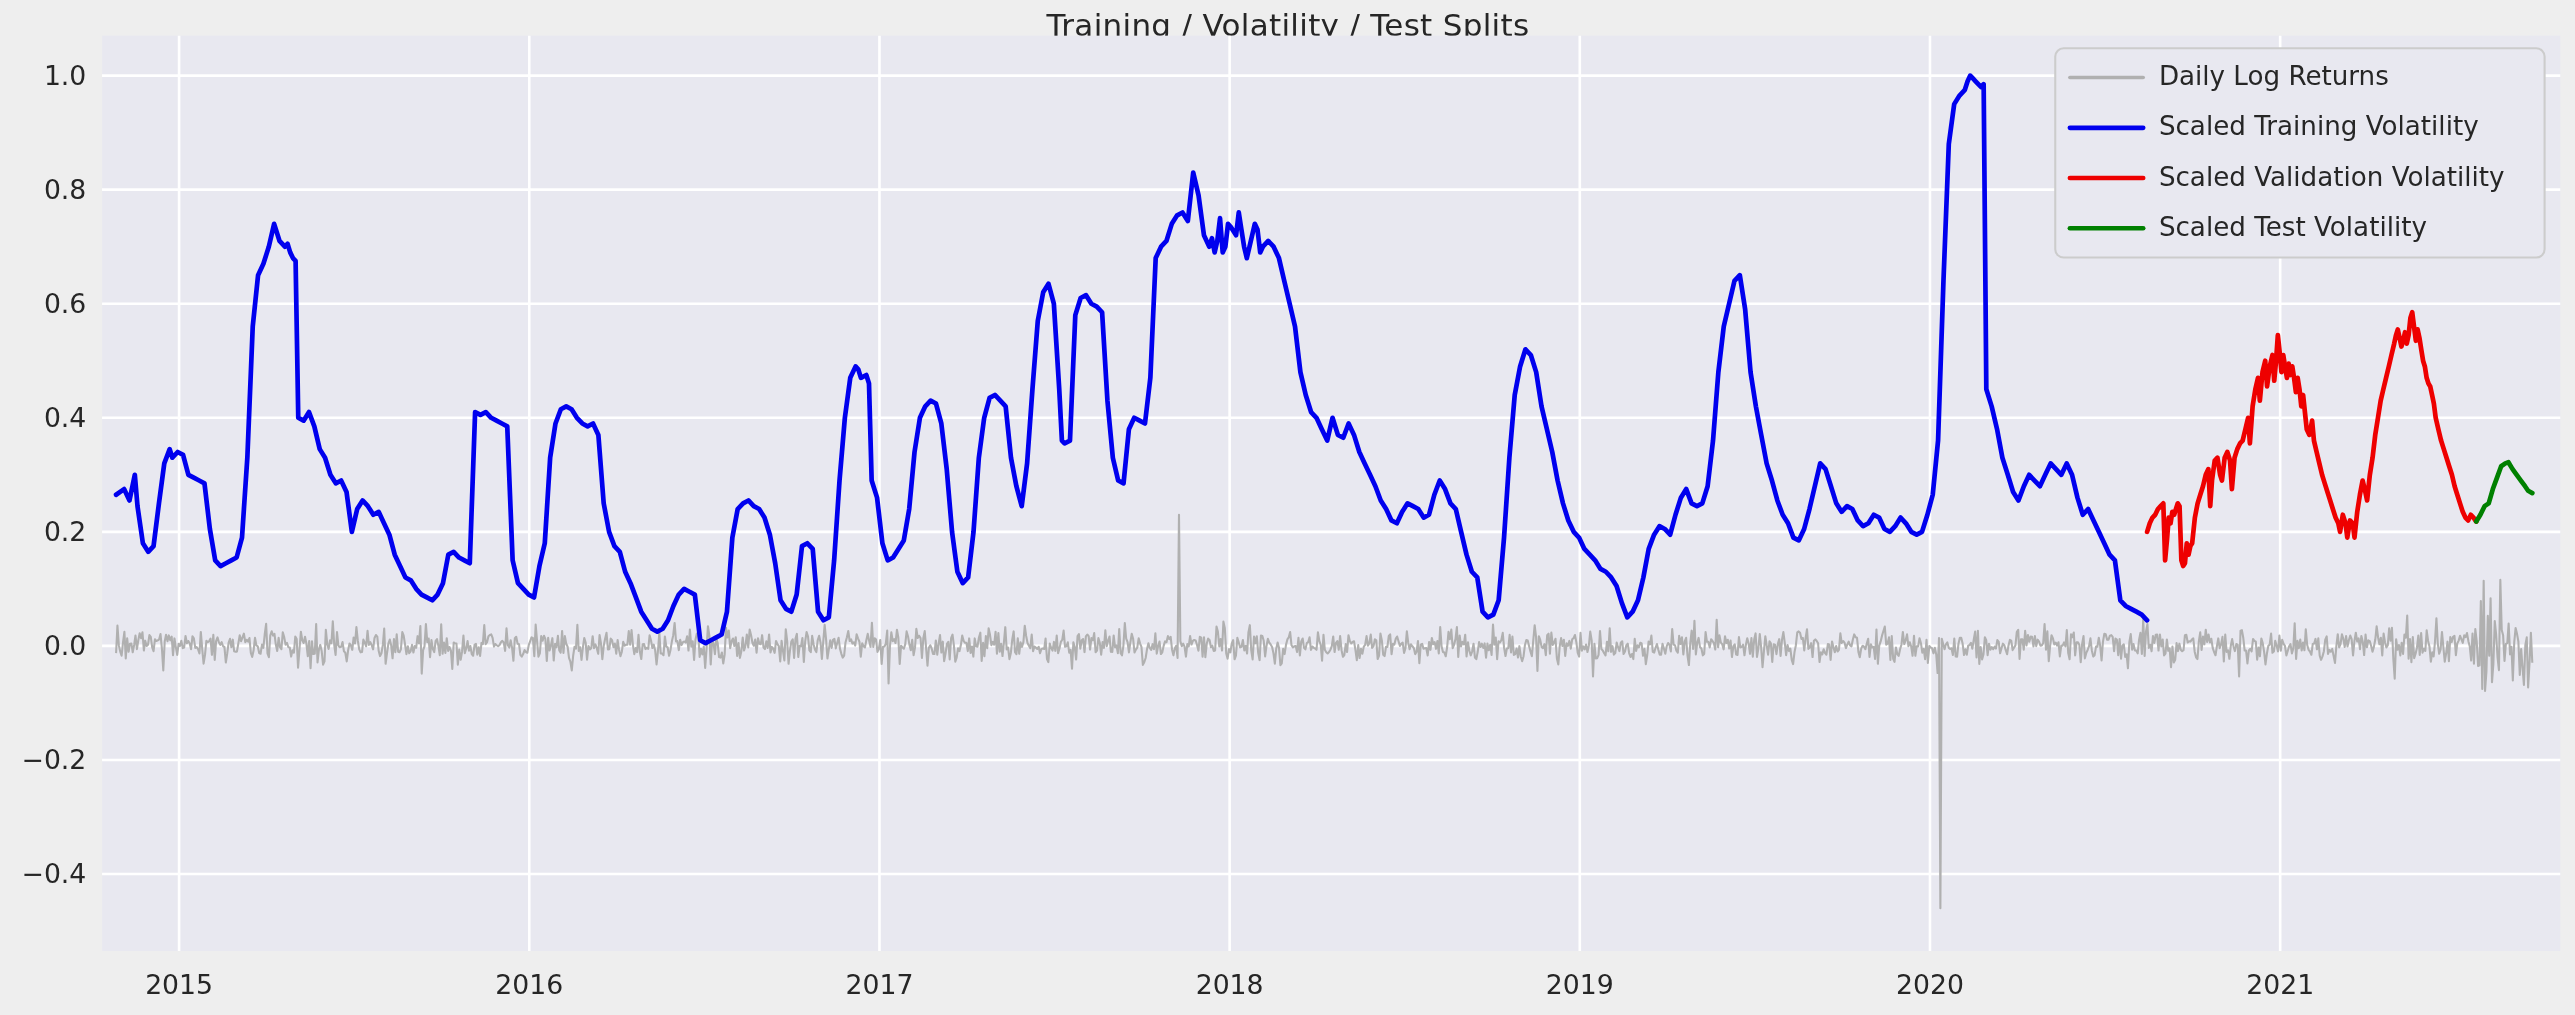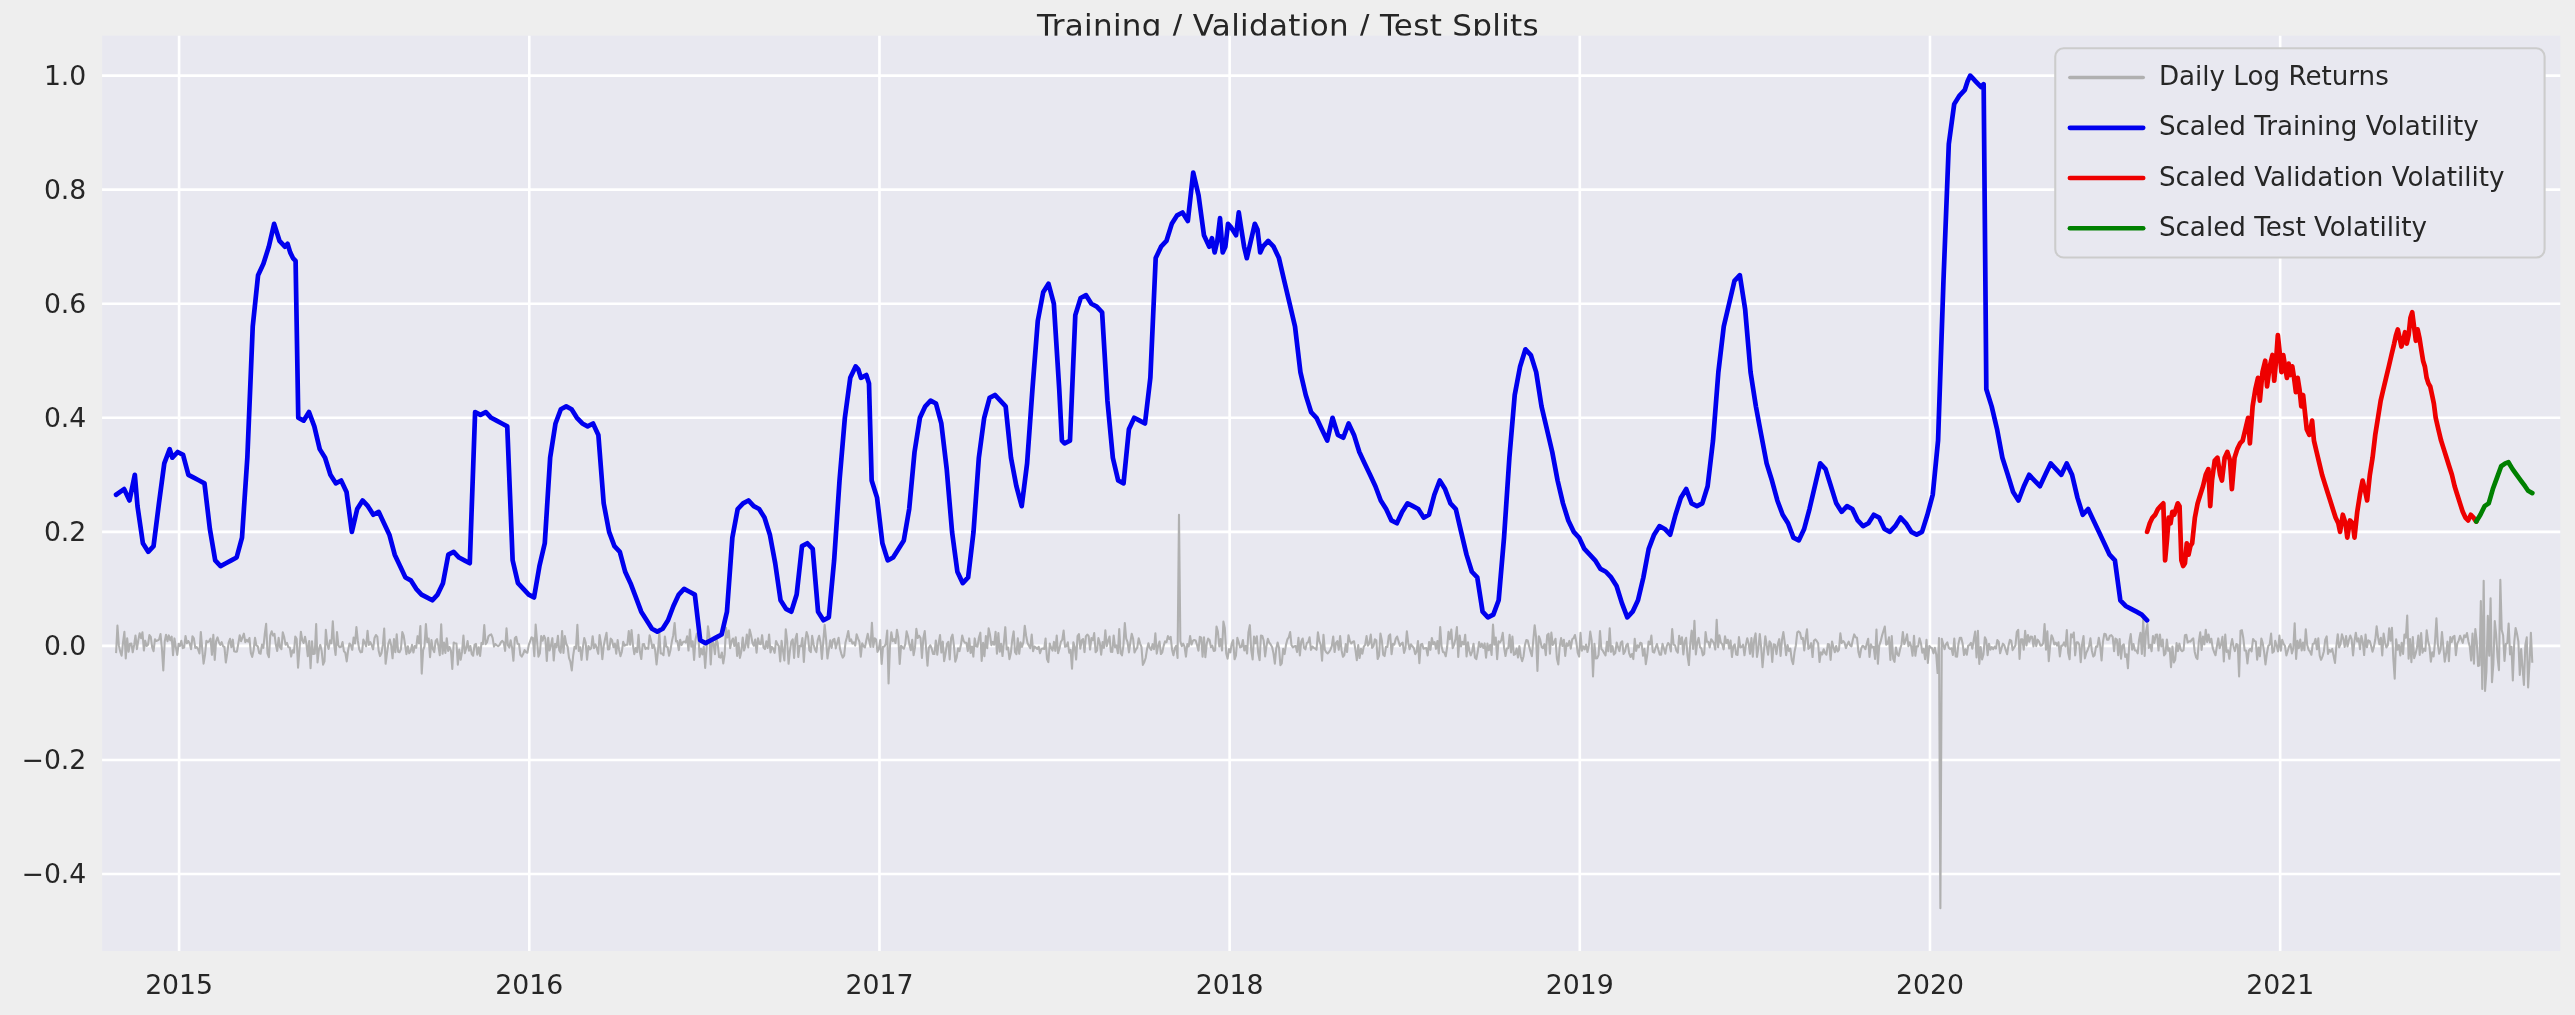--- a/index.html
+++ b/index.html
@@ -18,21 +18,21 @@
   #plot-svg{position:absolute;left:0;top:0;}
   .ytick,.xtick{font-size:51px;fill:#262626;}
   .ytick{text-anchor:end;}
   .xtick{text-anchor:middle;}
   .legend-label{font-size:50px;fill:#262626;dominant-baseline:middle;}
 </style>
 </head>
 <body>
 
 <div id="figure">
-  <div id="chart-title">Training / Validation / Test Splits</div>
+  <div id="chart-title">Training / Volatility / Test Splits</div>
   <svg id="plot-svg" width="2576" height="1016" viewBox="0 0 4922 1941">
       <rect x="195" y="68" width="4697" height="1749" fill="#e8e8f0"></rect>
       <line x1="195" y1="144.28037383177548" x2="4892" y2="144.28037383177548" stroke="#ffffff" stroke-width="5"></line>
       <line x1="195" y1="362.2242990654206" x2="4892" y2="362.2242990654206" stroke="#ffffff" stroke-width="5"></line>
       <line x1="195" y1="580.1682242990655" x2="4892" y2="580.1682242990655" stroke="#ffffff" stroke-width="5"></line>
       <line x1="195" y1="798.1121495327102" x2="4892" y2="798.1121495327102" stroke="#ffffff" stroke-width="5"></line>
       <line x1="195" y1="1016.0560747663551" x2="4892" y2="1016.0560747663551" stroke="#ffffff" stroke-width="5"></line>
       <line x1="195" y1="1234" x2="4892" y2="1234" stroke="#ffffff" stroke-width="5"></line>
       <line x1="195" y1="1451.943925233645" x2="4892" y2="1451.943925233645" stroke="#ffffff" stroke-width="5"></line>
       <line x1="195" y1="1669.8878504672898" x2="4892" y2="1669.8878504672898" stroke="#ffffff" stroke-width="5"></line>

